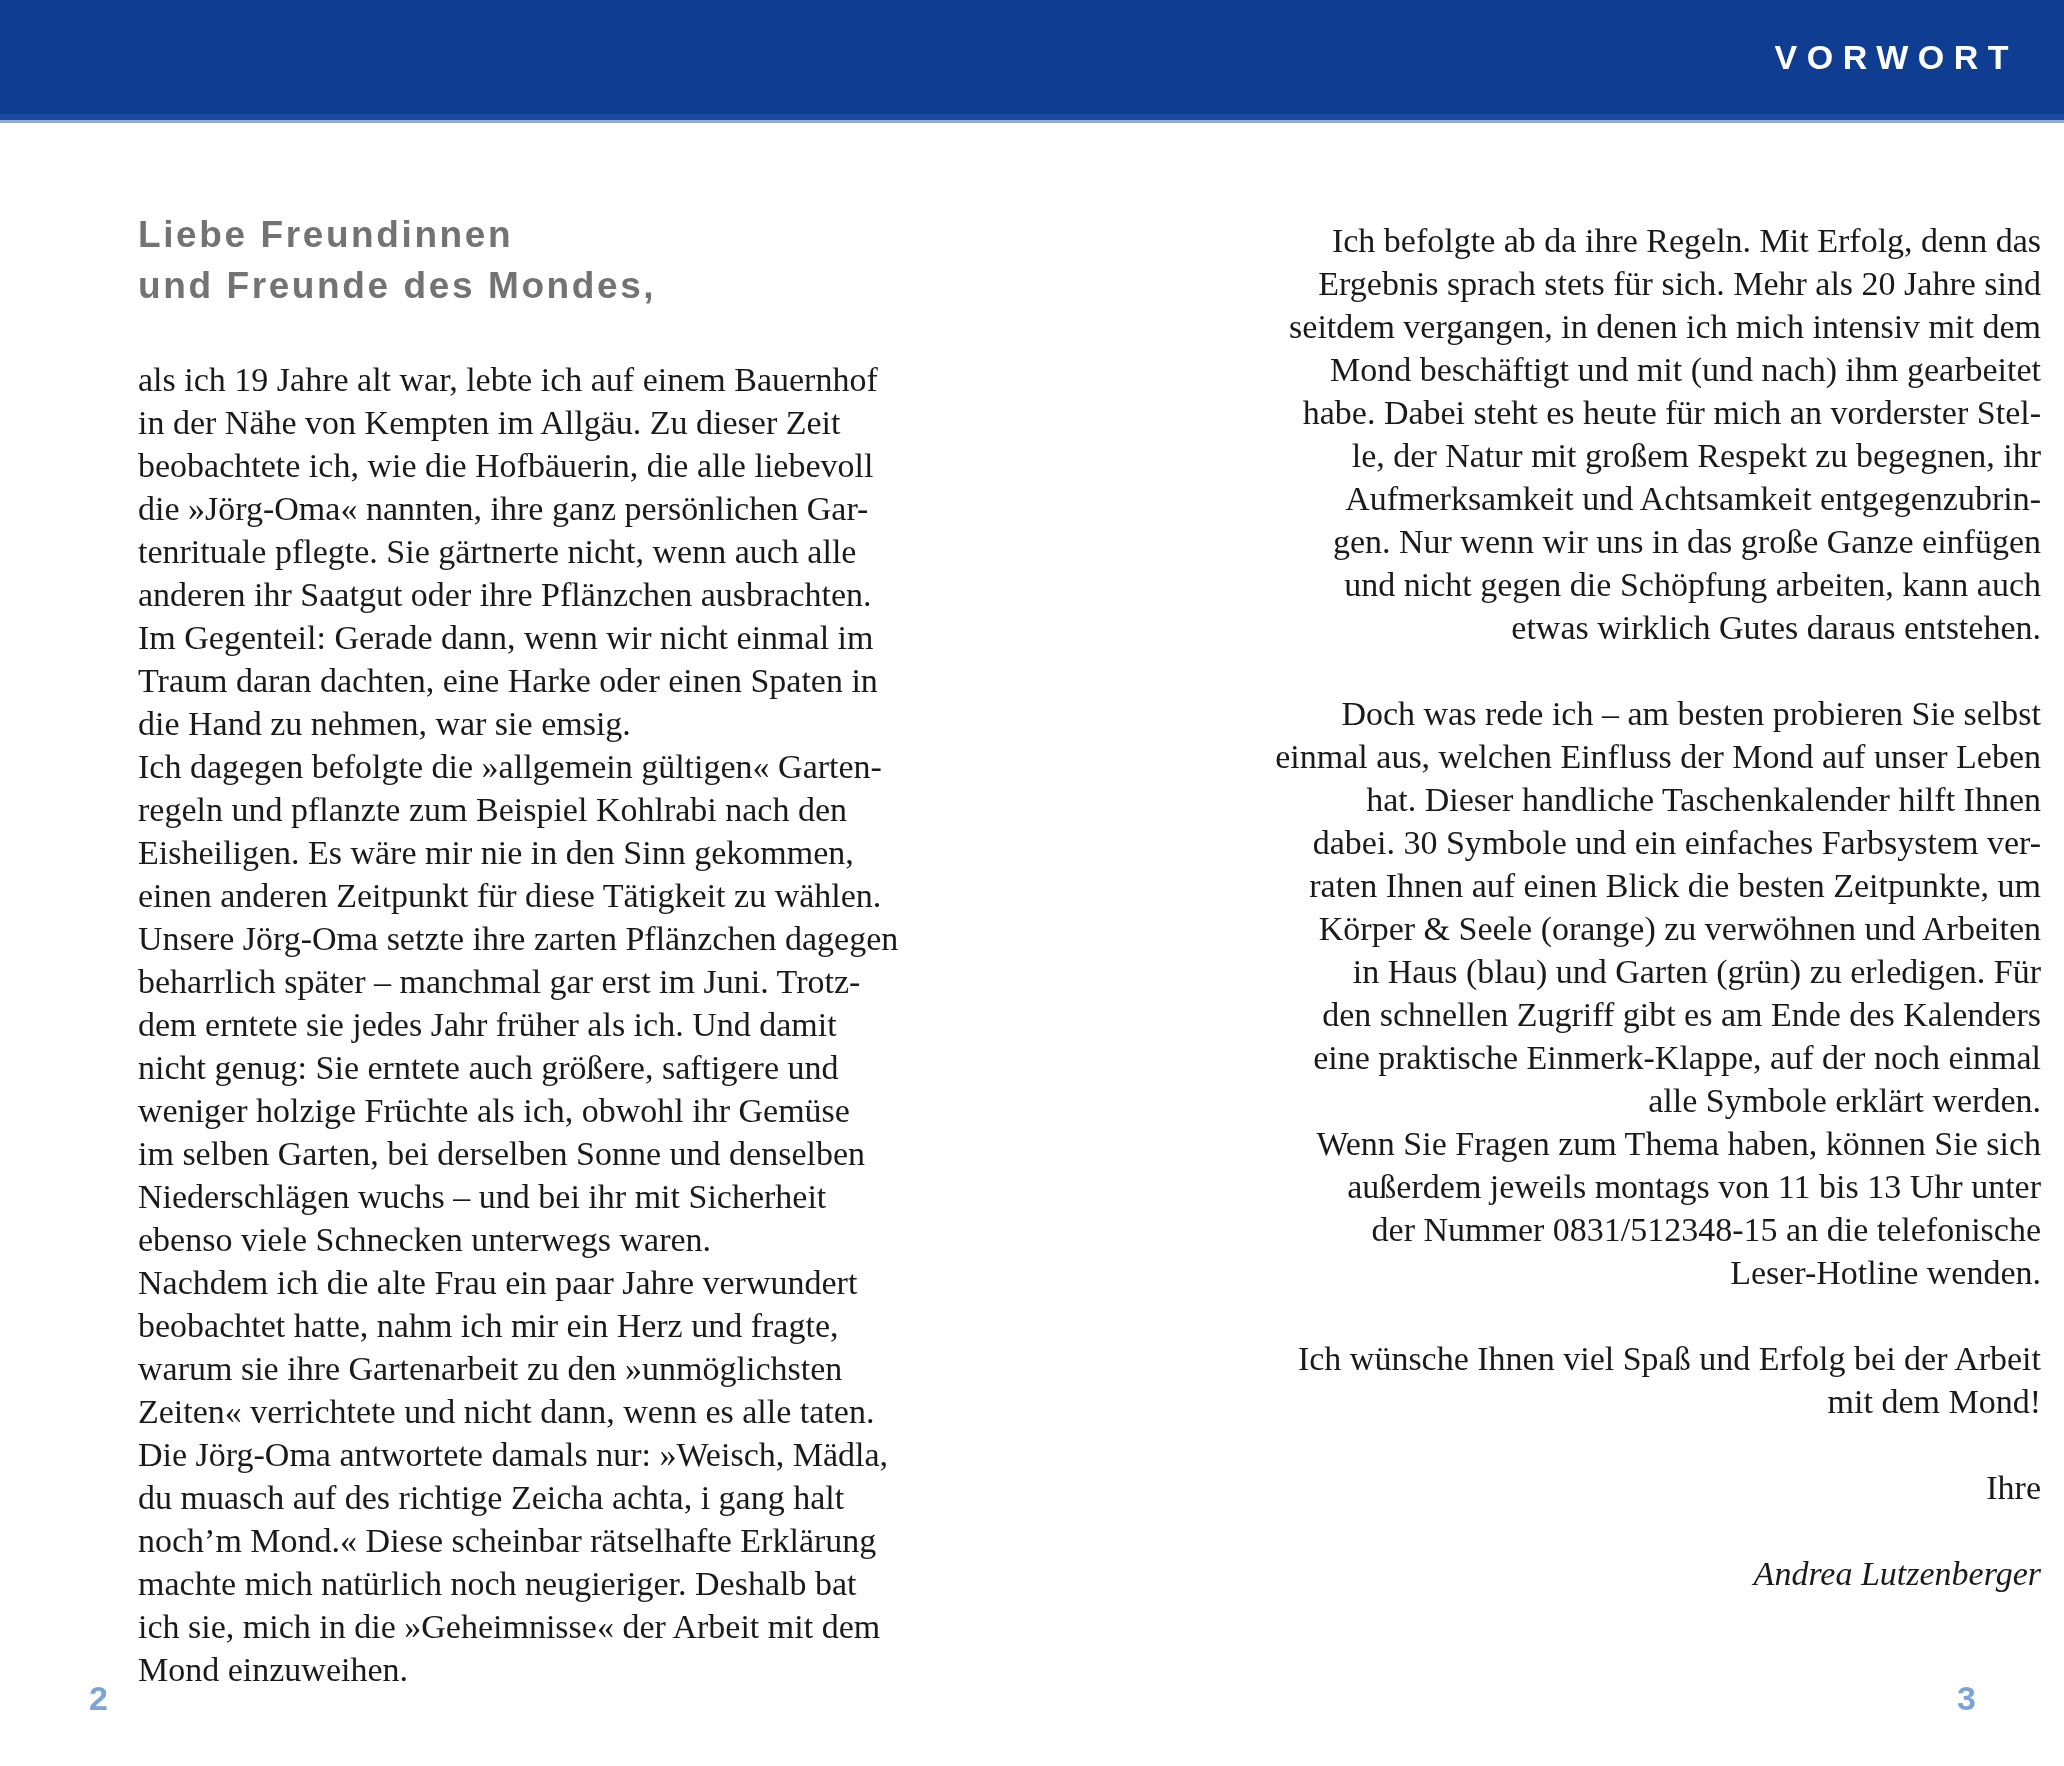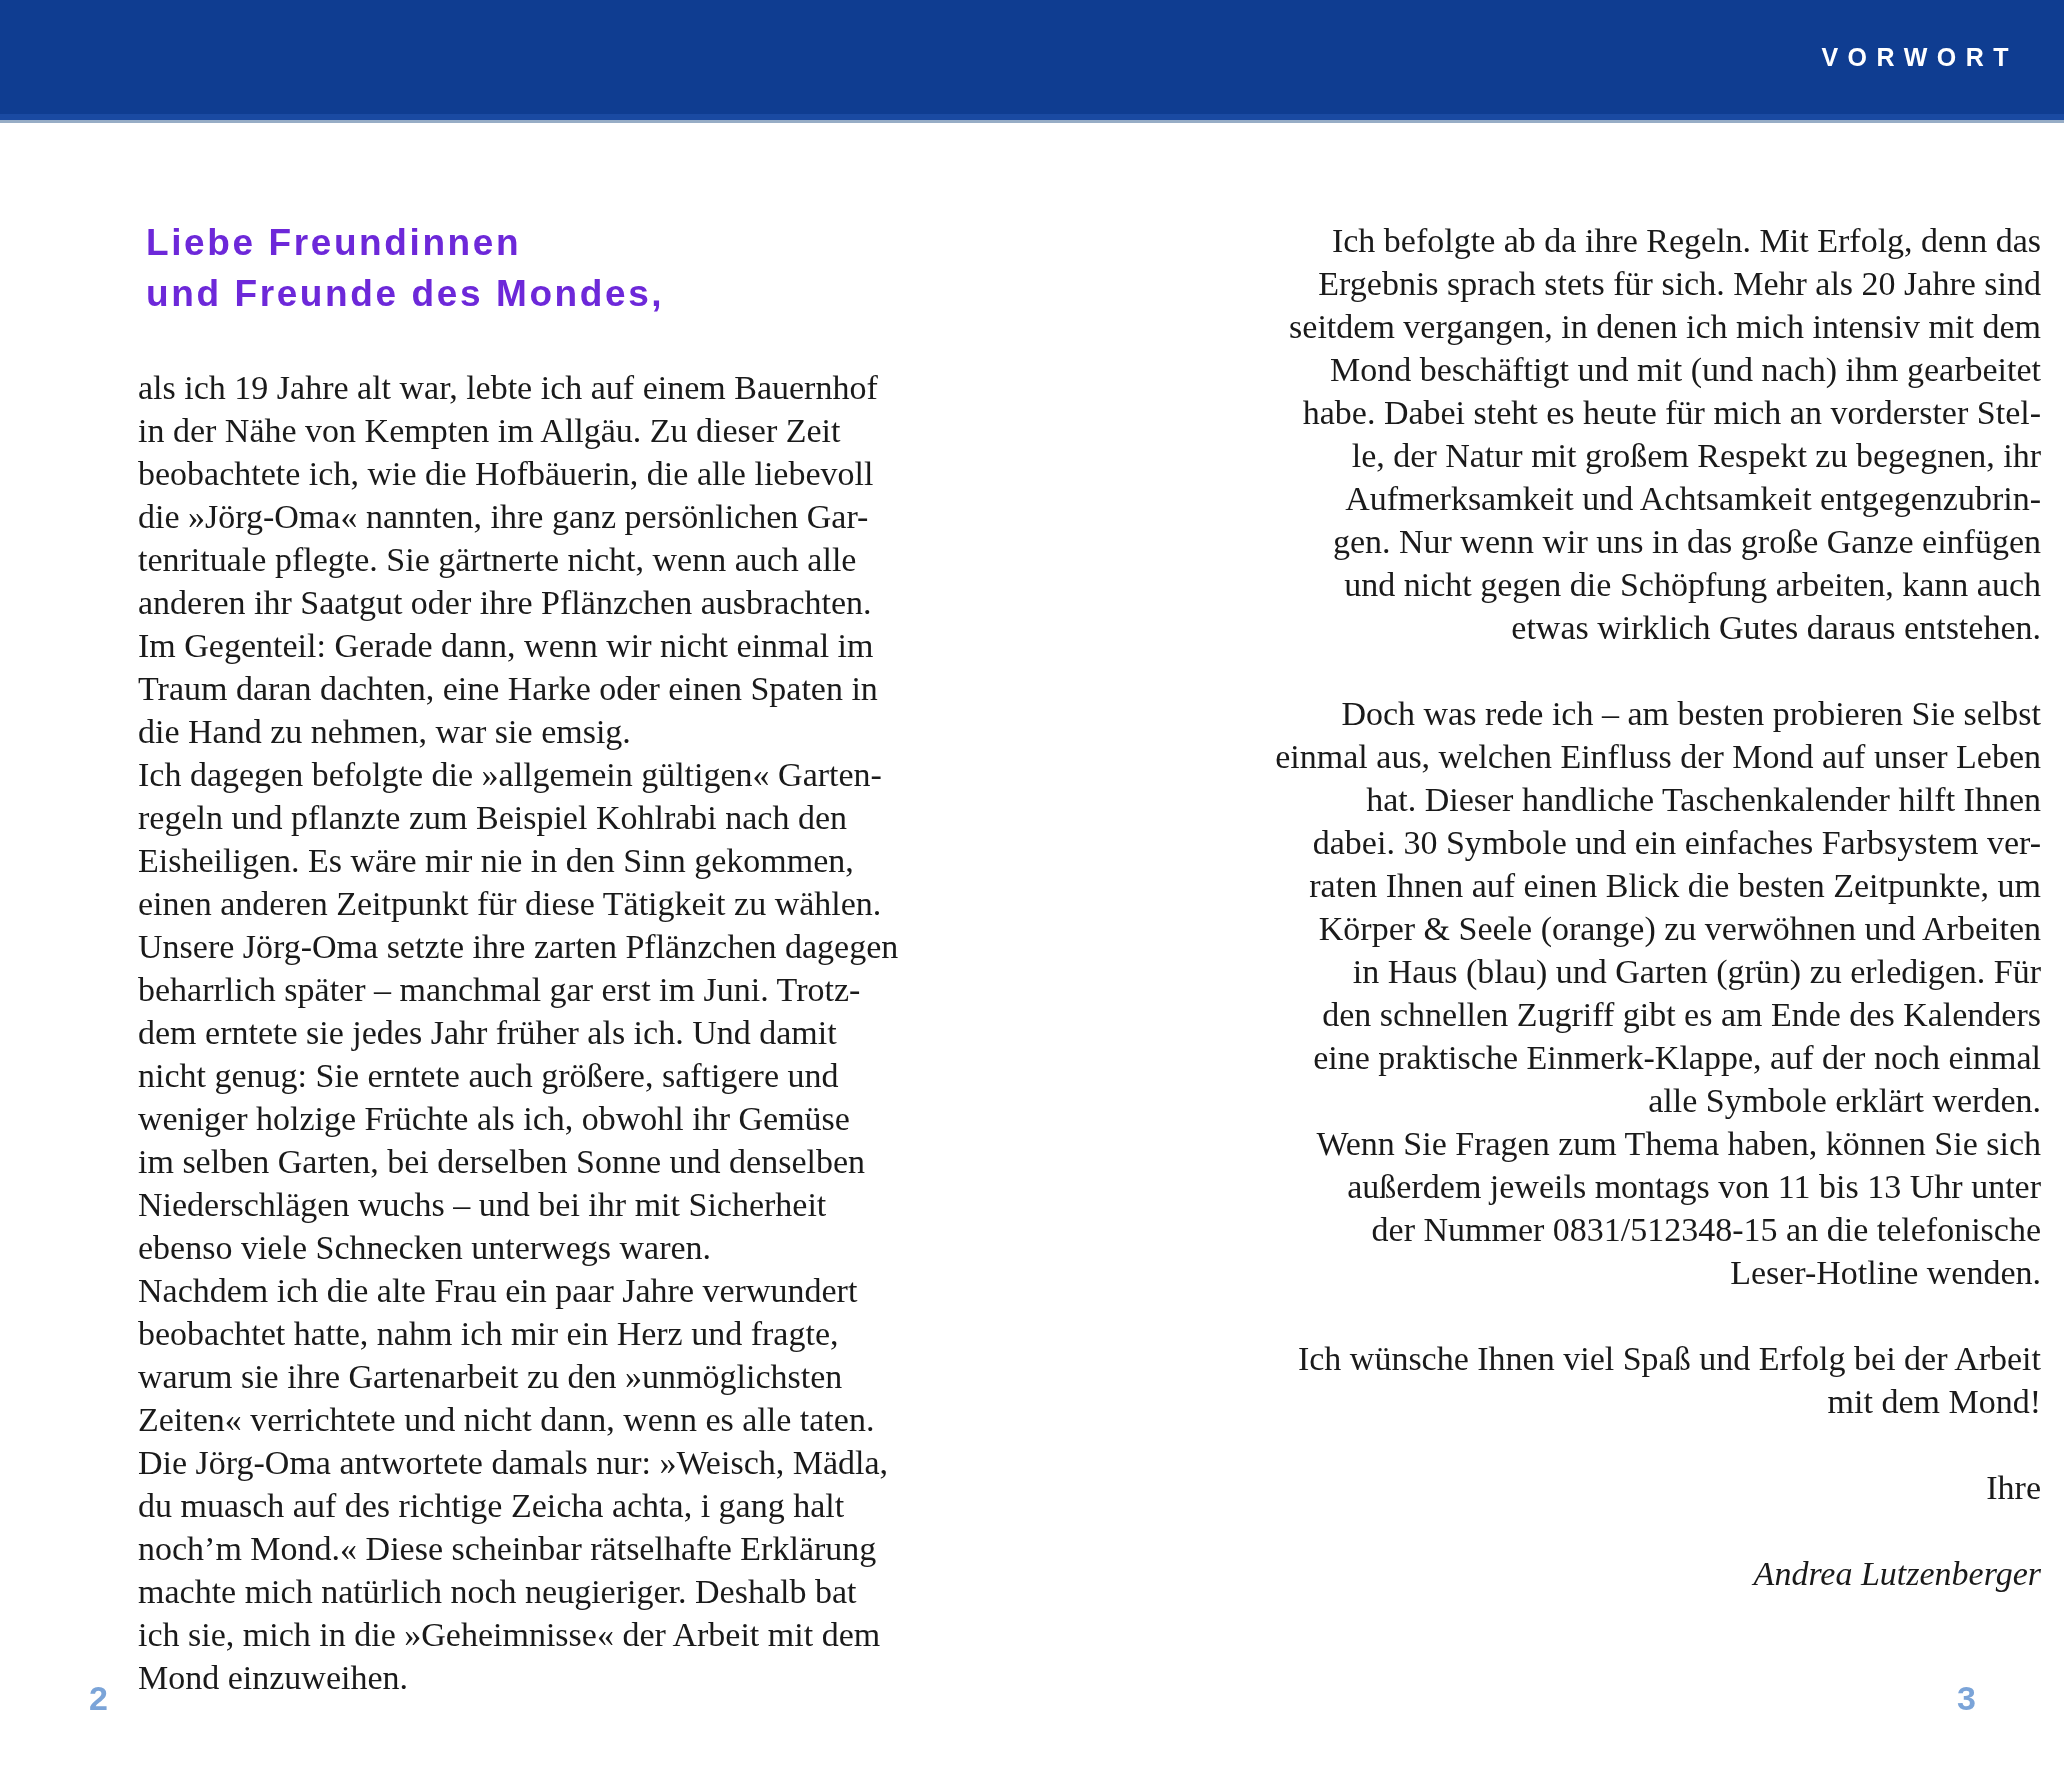--- a/index.html
+++ b/index.html
@@ -30,43 +30,43 @@
   }
   .topbar-edge {
     position: absolute;
     left: 0; top: 120px;
     width: 2065px; height: 2.6px;
     background: #97adc6;
   }
   .vorwort-label {
     font-family: "Liberation Sans", sans-serif;
     font-weight: bold;
-    font-size: 25px;
+    font-size: 34px;
     letter-spacing: 9.5px;
     color: #ffffff;
   }
   .col-left {
     position: absolute;
     left: 138px; top: 209px;
     width: 912px;
   }
   .col-right {
     position: absolute;
     left: 1172px; top: 219px;
     width: 869px;
     text-align: right;
   }
   .heading {
-    margin: 8px;
+    margin: 0;
     font-family: "Liberation Sans", sans-serif;
     font-weight: bold;
     font-size: 37px;
     line-height: 51px;
     letter-spacing: 2.6px;
-    color: #6d28d9;
+    color: #737373;
     white-space: pre;
   }
   .bodytext {
     font-family: "Liberation Serif", serif;
     font-size: 34px;
     line-height: 43px;
     color: #1a1a1a;
     white-space: pre;
   }
   .col-left .bodytext { margin-top: 47px; }

